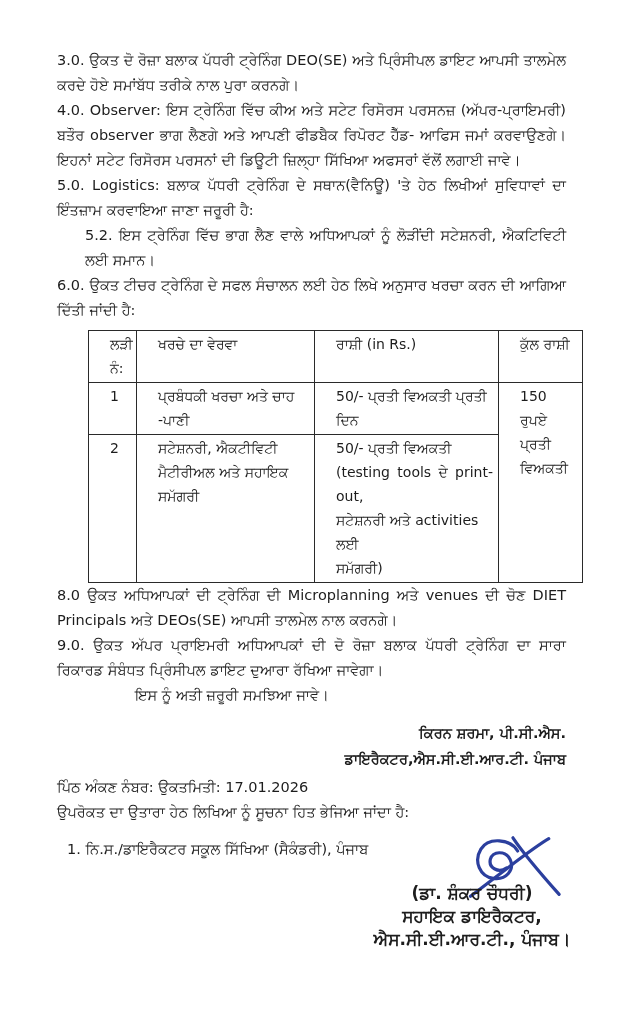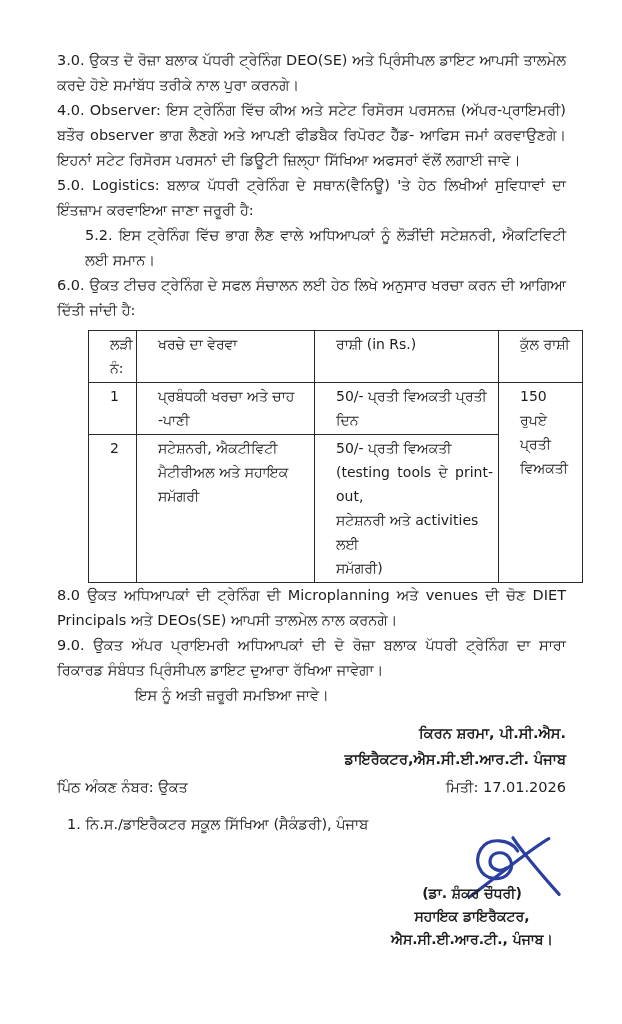--- a/index.html
+++ b/index.html
@@ -25,25 +25,25 @@
     border:1px solid #2a2a2a; padding:1px 5px 2px 21px;
     font-weight:normal; text-align:left; vertical-align:top;
     overflow:hidden;
   }
   col.c1{width:48px;} col.c2{width:178px;} col.c3{width:184px;} col.c4{width:84px;}
   td.mid { vertical-align:middle; }
   .rate-just { text-align:justify; text-align-last:justify; }
   .after-table { margin-top:21px; }
   .emphasis { margin-left:78px; }
   .signatory { margin-top:12px; text-align:right; font-weight:bold; line-height:26px; }
-  .endorse-row { display:flex; justify-content:space-between; margin-top:3px; }
+  .endorse-row { display:flex; justify-content:flex-start; margin-top:3px; }
   .recipient { margin-top:12px; margin-left:10px; }
   .counter-sign {
     position:absolute; right:45px; top:834px; width:210px;
-    text-align:center; font-weight:bold; font-size:14px; line-height:23px;
+    text-align:center; font-weight:bold; font-size:17px; line-height:23px;
   }
   .counter-sign svg { display:block; margin:0 6px -18px auto; }
 </style>
 </head>
 <body>
 
 <div class="page">
   <div class="content">
 
     <p class="para">3.0. ਉਕਤ ਦੋ ਰੋਜ਼ਾ ਬਲਾਕ ਪੱਧਰੀ ਟ੍ਰੇਨਿੰਗ DEO(SE) ਅਤੇ ਪ੍ਰਿੰਸੀਪਲ ਡਾਇਟ ਆਪਸੀ ਤਾਲਮੇਲ ਕਰਦੇ ਹੋਏ ਸਮਾਂਬੱਧ ਤਰੀਕੇ ਨਾਲ ਪੁਰਾ ਕਰਨਗੇ।</p>
@@ -91,20 +91,21 @@
 
     <div class="signatory">
       <div>ਕਿਰਨ ਸ਼ਰਮਾ, ਪੀ.ਸੀ.ਐਸ.</div>
       <div>ਡਾਇਰੈਕਟਰ,ਐਸ.ਸੀ.ਈ.ਆਰ.ਟੀ. ਪੰਜਾਬ</div>
     </div>
 
     <div class="endorse-row">
       <span>ਪਿੰਠ ਅੰਕਣ ਨੰਬਰ: ਉਕਤ</span>
       <span>ਮਿਤੀ: 17.01.2026</span>
     </div>
+    <p class="para">ਉਪਰੋਕਤ ਦਾ ਉਤਾਰਾ ਹੇਠ ਲਿਖਿਆ ਨੂੰ ਸੂਚਨਾ ਹਿਤ ਭੇਜਿਆ ਜਾਂਦਾ ਹੈ:</p>
     <p class="para recipient">1. ਨਿ.ਸ./ਡਾਇਰੈਕਟਰ ਸਕੂਲ ਸਿੱਖਿਆ (ਸੈਕੰਡਰੀ), ਪੰਜਾਬ</p>
 
   </div>
 
   <div class="counter-sign">
     <svg width="118" height="66" viewBox="0 0 120 70">
       <path d="M66,18 C58,5 35,3 27,16 C19,29 26,45 40,47 C54,49 63,38 58,27 C53,17 39,18 37,27 C35,36 46,42 54,36" fill="none" stroke="#2b3f9e" stroke-width="3.4" stroke-linecap="round"></path>
       <path d="M16,66 C40,48 80,16 99,5" fill="none" stroke="#2b3f9e" stroke-width="3.4" stroke-linecap="round"></path>
       <path d="M61,4 C73,22 94,46 110,64" fill="none" stroke="#2b3f9e" stroke-width="3.4" stroke-linecap="round"></path>
     </svg>

